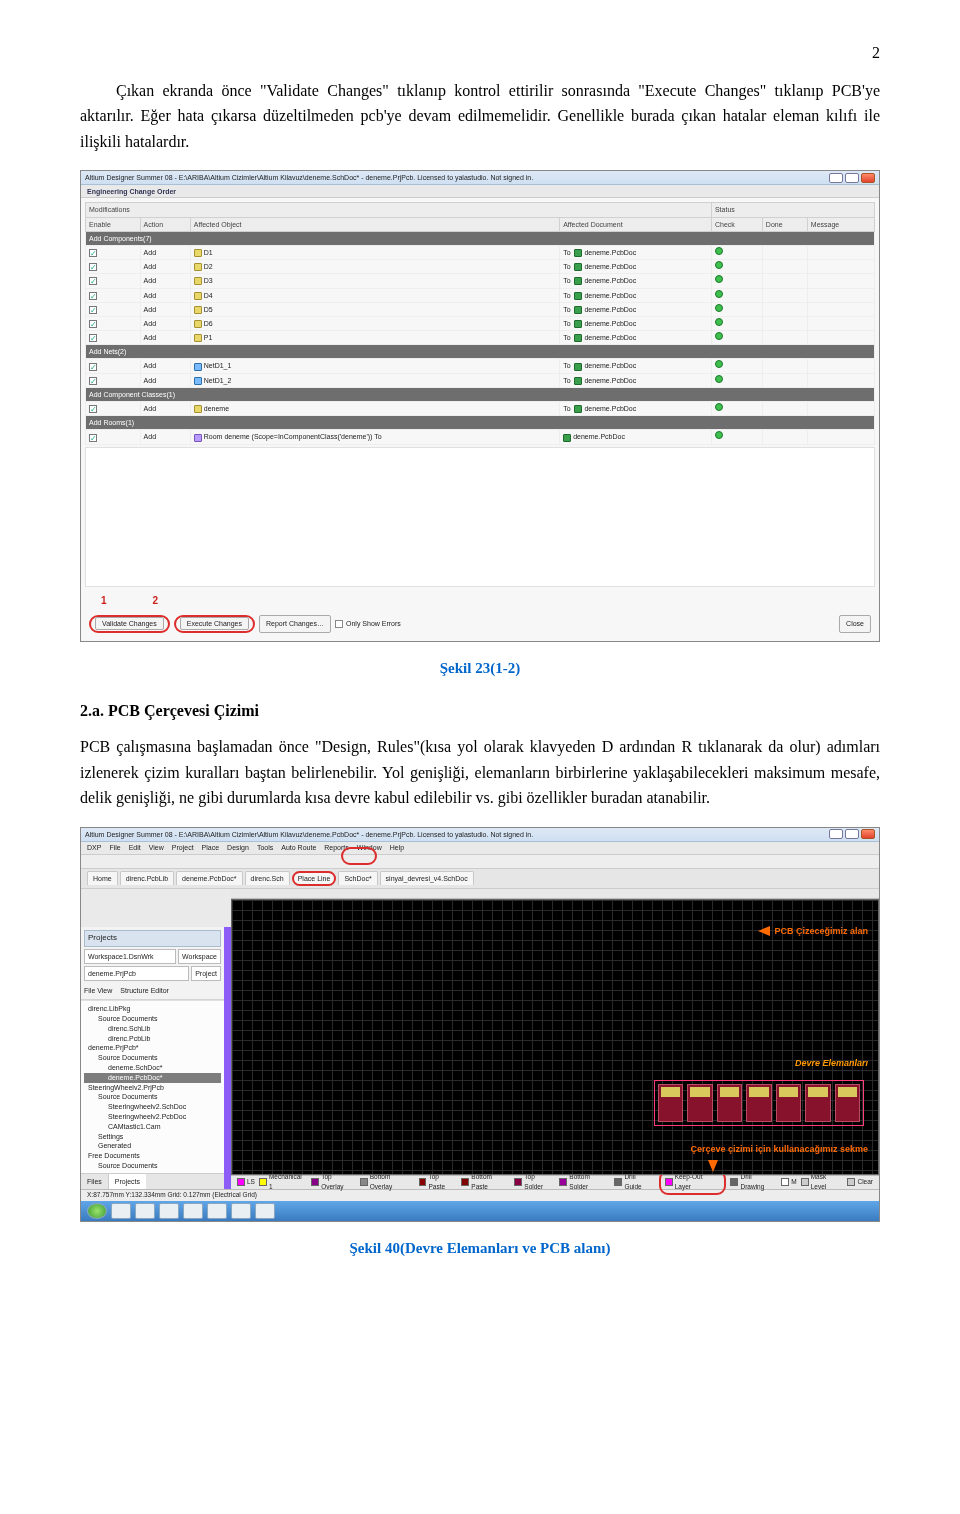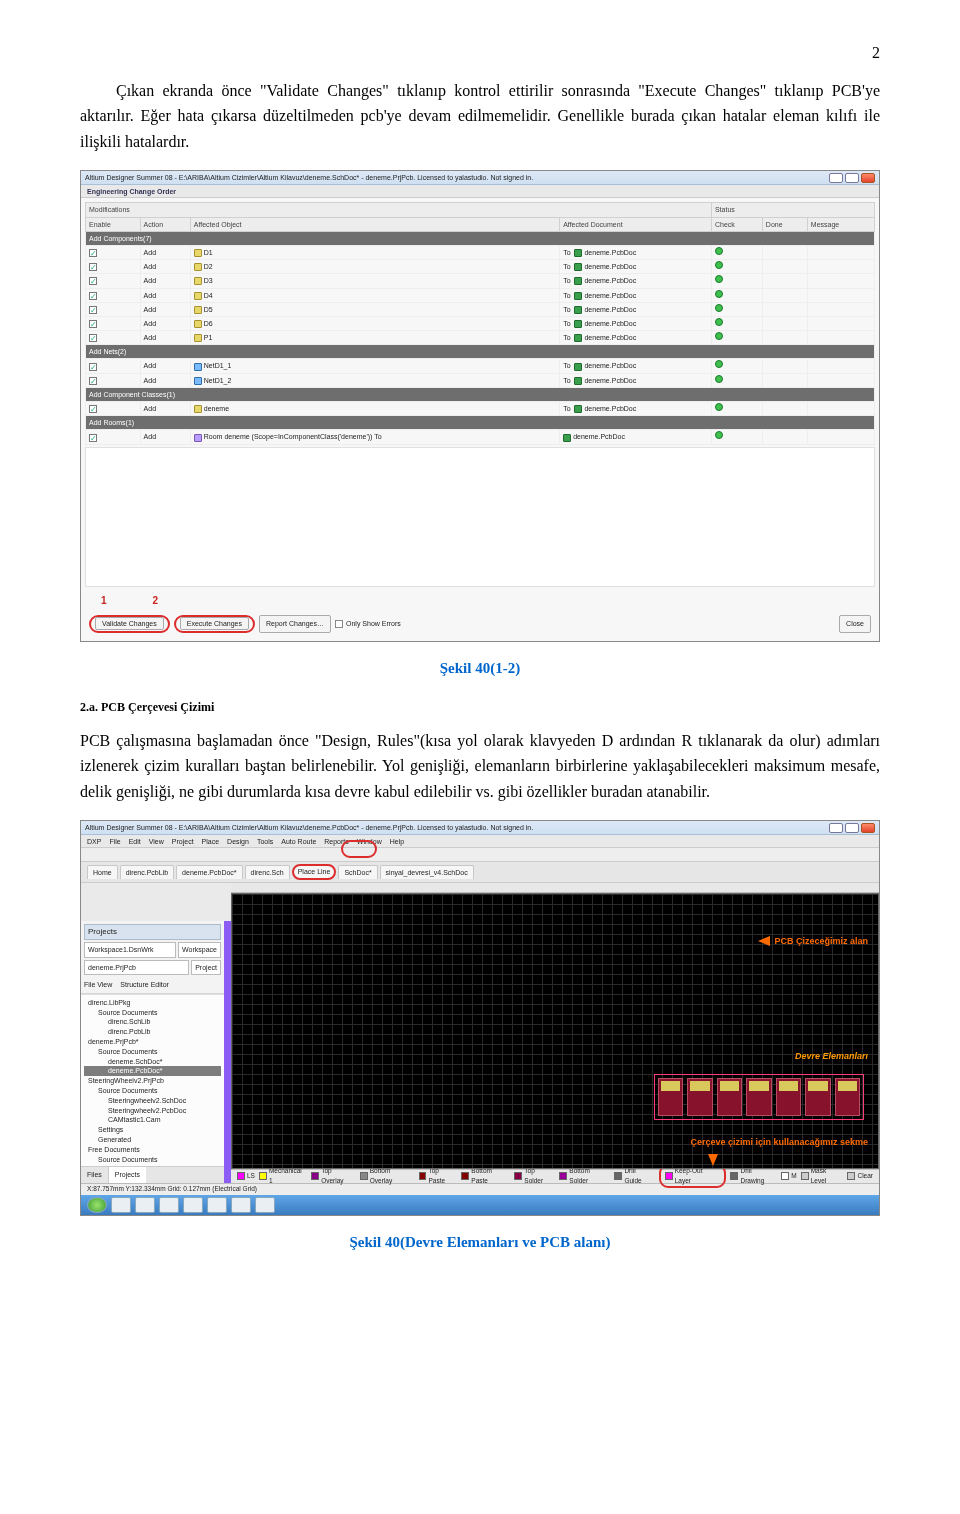--- a/index.html
+++ b/index.html
@@ -10,21 +10,21 @@
     color: #000;
     width: 960px;
     margin: 0 auto;
     padding: 40px 80px 60px 80px;
     line-height: 1.6;
   }
   .page-num { text-align: right; font-size: 16px; margin-bottom: 12px; }
   .para { text-align: justify; margin-bottom: 16px; }
   .indent { text-indent: 36px; }
   .caption { text-align: center; color: #0066cc; font-weight: bold; margin: 14px 0 18px 0; font-size: 15px; }
-  .heading { font-weight: bold; font-size: 12px; margin-bottom: 10px; }
+  .heading { font-weight: bold; font-size: 16px; margin-bottom: 10px; }
 
   
   .screenshot {
     border: 1px solid #888;
     background: #eaeaea;
     width: 100%;
     font-family: Tahoma, Arial, sans-serif;
     font-size: 8px;
     color: #222;
     margin-bottom: 6px;
@@ -256,21 +256,21 @@
       <span class="eco-btn">Report Changes…</span>
       <span style="display:inline-flex;align-items:center;gap:3px;font-size:7px;">
           <span style="display:inline-block;width:8px;height:8px;border:1px solid #888;background:#fff;"></span>
           <span>Only Show Errors</span>
         </span>
       <span class="eco-btn close-btn">Close</span>
     </div>
   </div>
 </div>
 
-<div class="caption">Şekil 40(1-2)</div>
+<div class="caption">Şekil 23(1-2)</div>
 
 <div class="heading">2.a. PCB Çerçevesi Çizimi</div>
 
 <p class="para">PCB çalışmasına başlamadan önce "Design, Rules"(kısa yol olarak klavyeden D ardından R tıklanarak da olur) adımları izlenerek çizim kuralları baştan belirlenebilir. Yol genişliği, elemanların birbirlerine yaklaşabilecekleri maksimum mesafe, delik genişliği, ne gibi durumlarda kısa devre kabul edilebilir vs. gibi özellikler buradan atanabilir.</p>
 
 <div class="screenshot">
   <div class="titlebar">
     <span>Altium Designer Summer 08 - E:\ARIBA\Altium Cizimler\Altium Kilavuz\deneme.PcbDoc* - deneme.PrjPcb. Licensed to yalastudio. Not signed in.</span>
     <span class="spacer"></span>
     <div class="winbtns">
@@ -343,21 +343,21 @@
           <div class="item l3">sinyal_devresi_v4.SchDoc</div>
         </div>
       <div style="background:#e6e6e6;border-top:1px solid #ccc;display:flex;font-size:7px;">
         <div style="padding:2px 6px;border-right:1px solid #ccc;">Files</div>
         <div style="padding:2px 6px;background:#fff;">Projects</div>
       </div>
     </div>
     <div class="canvas-wrap">
       <div class="ruler"></div>
       <div class="canvas">
-        <div class="note" style="top:40px;right:10px;">
+        <div class="note" style="top:24px;right:10px;">
           <div class="arrow-l"></div>
           <div class="txt" style="color:#ff6a00;">PCB Çizeceğimiz alan</div>
         </div>
         <div class="note" style="bottom:104px;right:10px;">
           <div class="txt" style="color:#ff9a00;font-style:italic;">Devre Elemanları</div>
         </div>
         <div class="pcb-elems">
           <div class="elem"></div>
             <div class="elem"></div>
             <div class="elem"></div>

